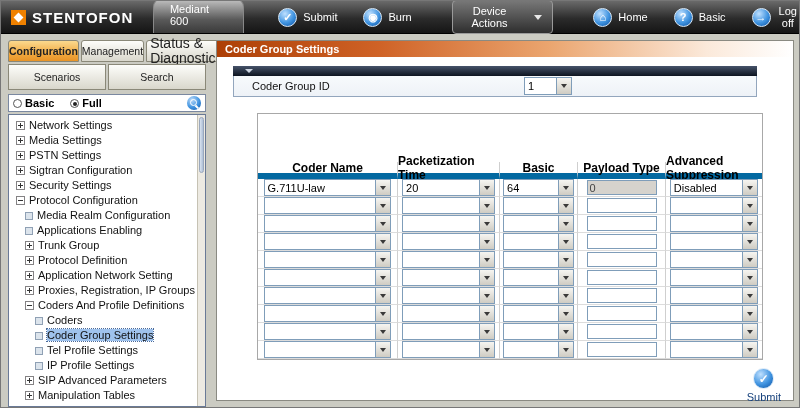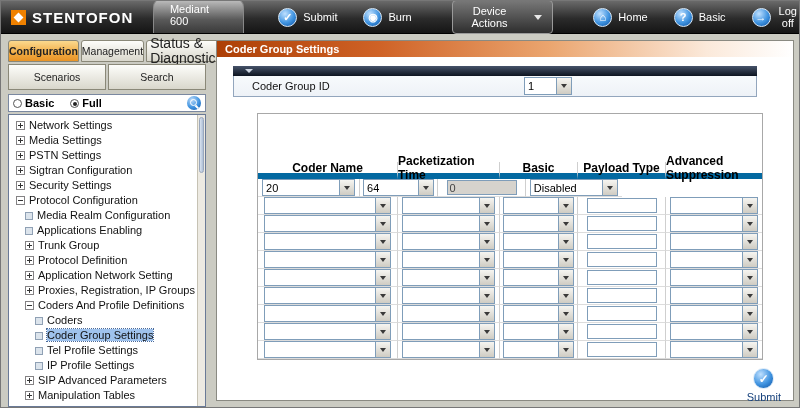--- a/index.html
+++ b/index.html
@@ -273,20 +273,26 @@
         <div class="coder-table">
           <div class="tr">
             <div class="th c1">Coder Name</div>
             <div class="th c2">Packetization Time</div>
             <div class="th c3">Basic</div>
             <div class="th c4">Payload Type</div>
             <div class="th c5">Advanced Suppression</div>
           </div>
 
             <div class="tr">
+              <div class="td c1">
+                <div class="sel">
+                  <span class="sel-text v-coder">G.711U-law</span>
+                  <span class="sel-btn"></span>
+                </div>
+              </div>
               <div class="td c2">
                 <div class="sel">
                   <span class="sel-text v-pt">20</span>
                   <span class="sel-btn"></span>
                 </div>
               </div>
               <div class="td c3">
                 <div class="sel">
                   <span class="sel-text v-rate">64</span>
                   <span class="sel-btn"></span>

